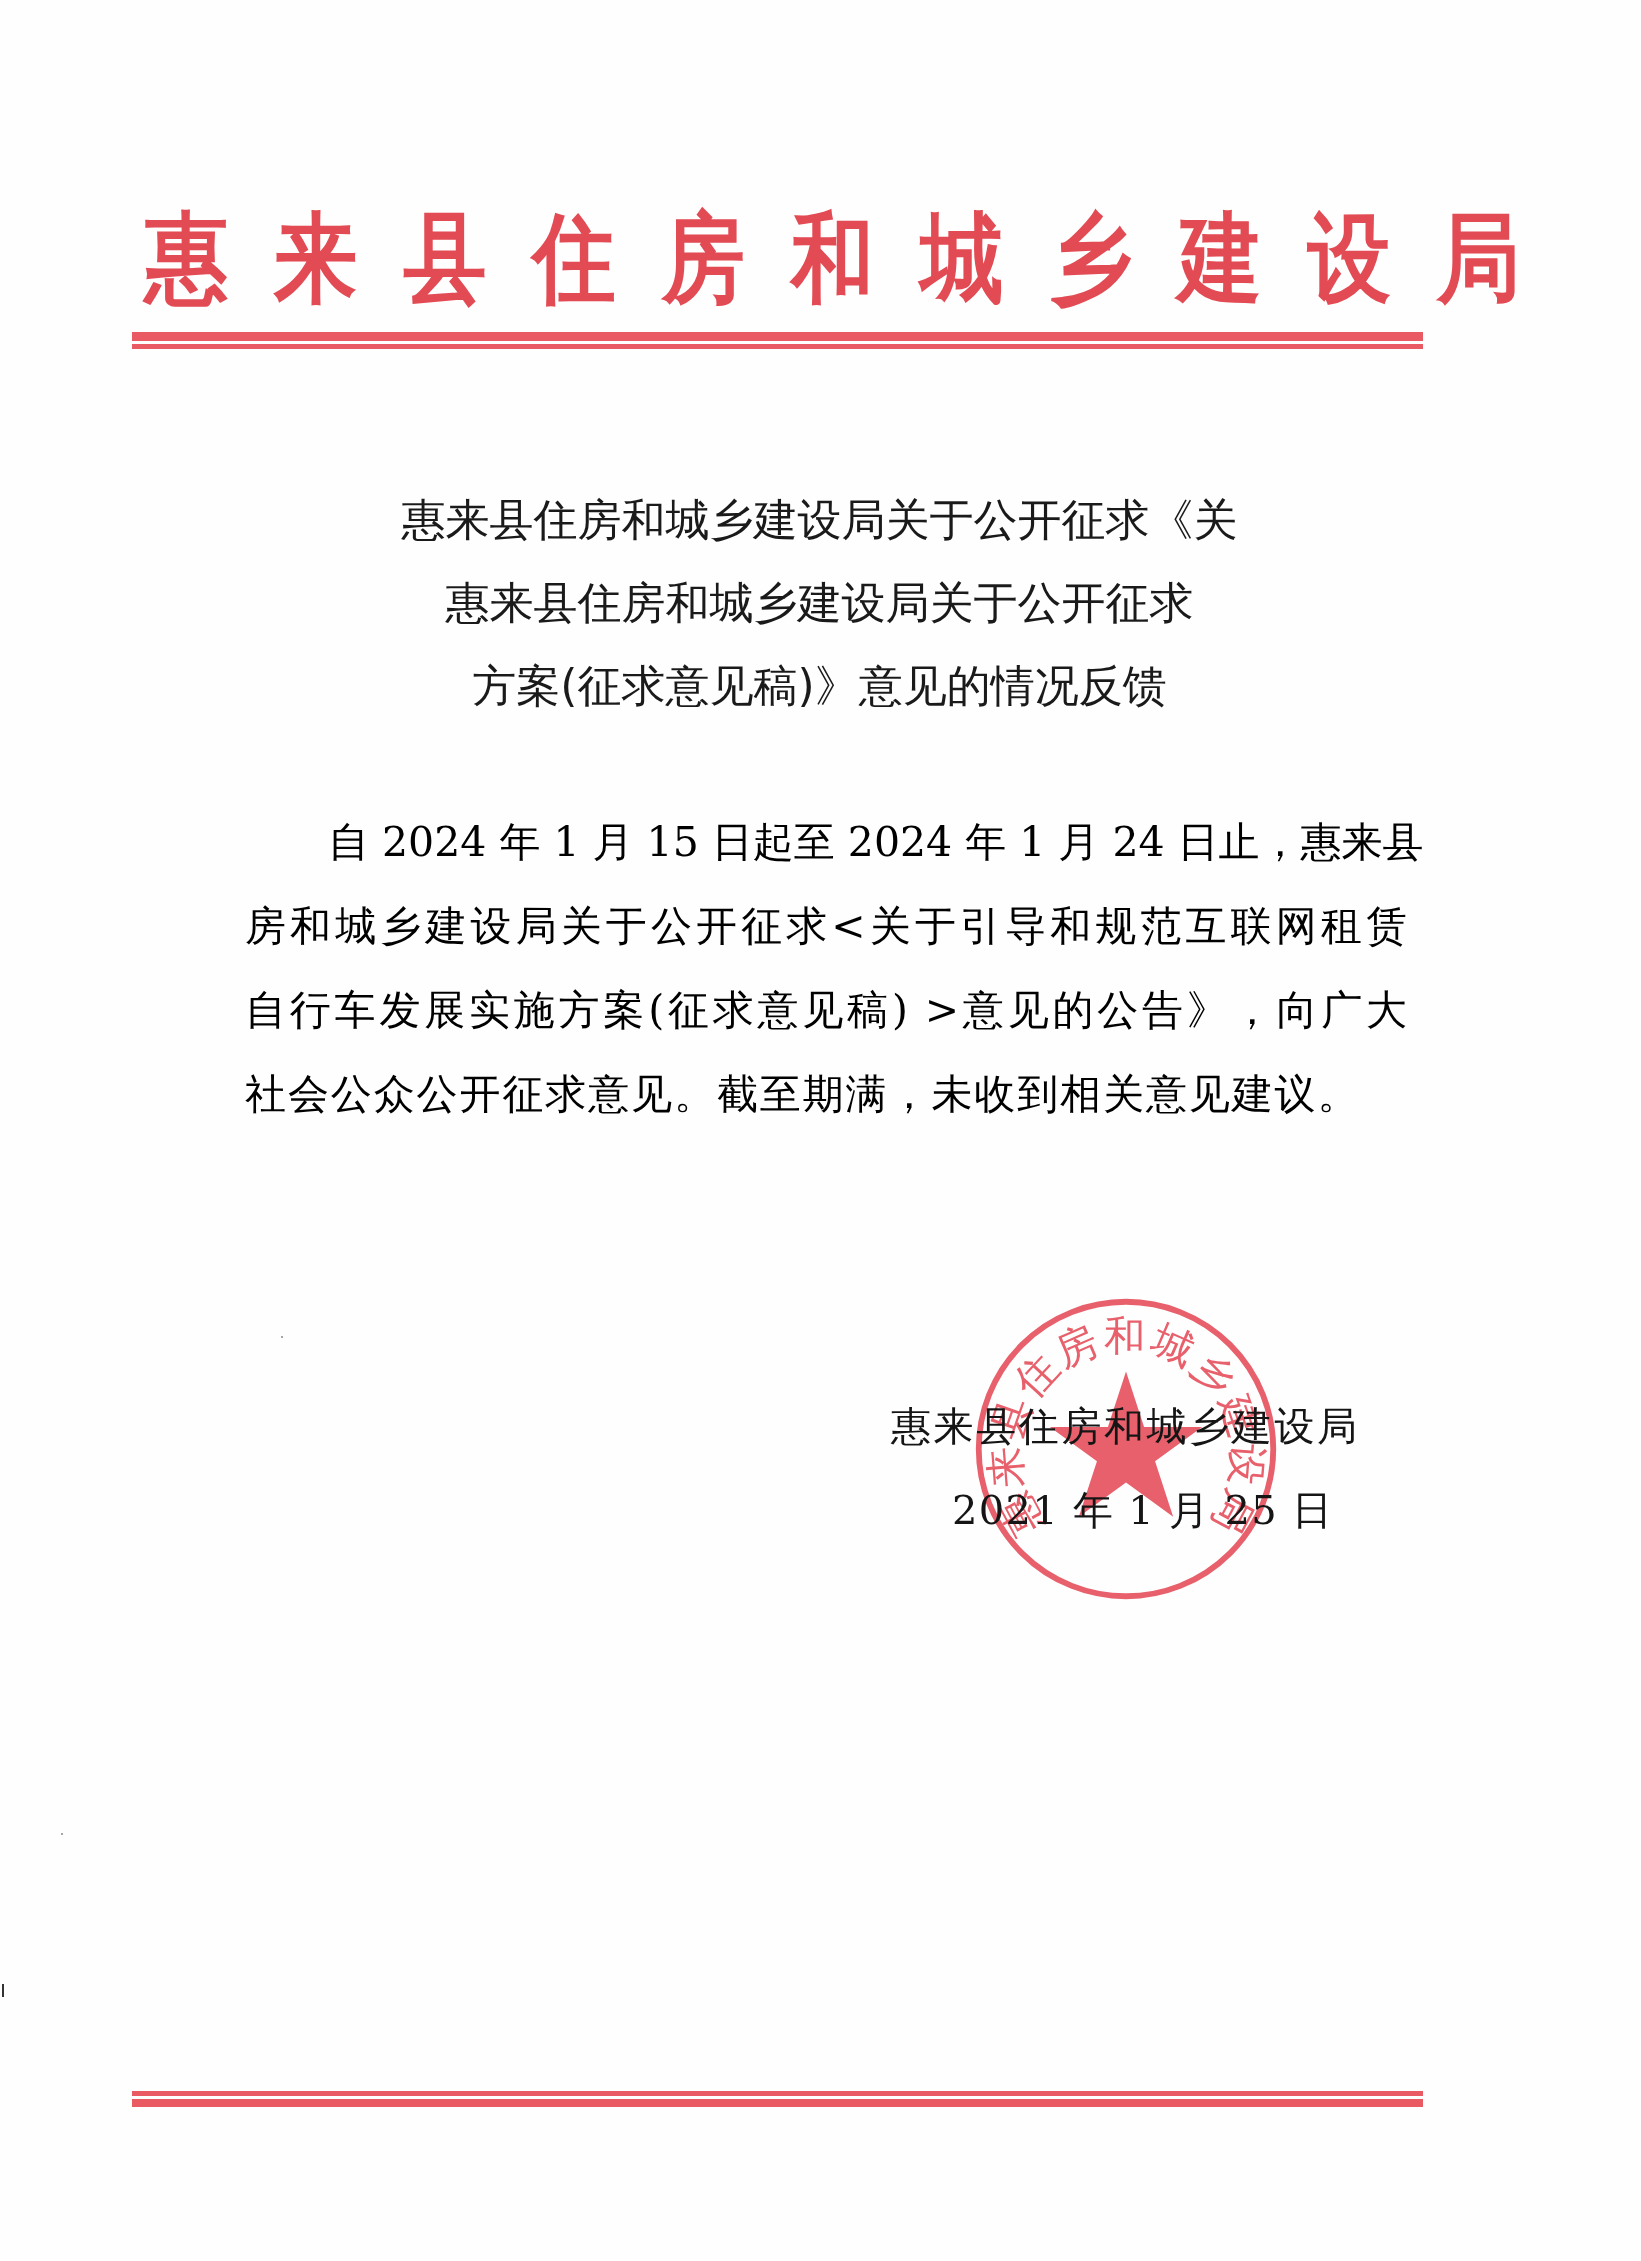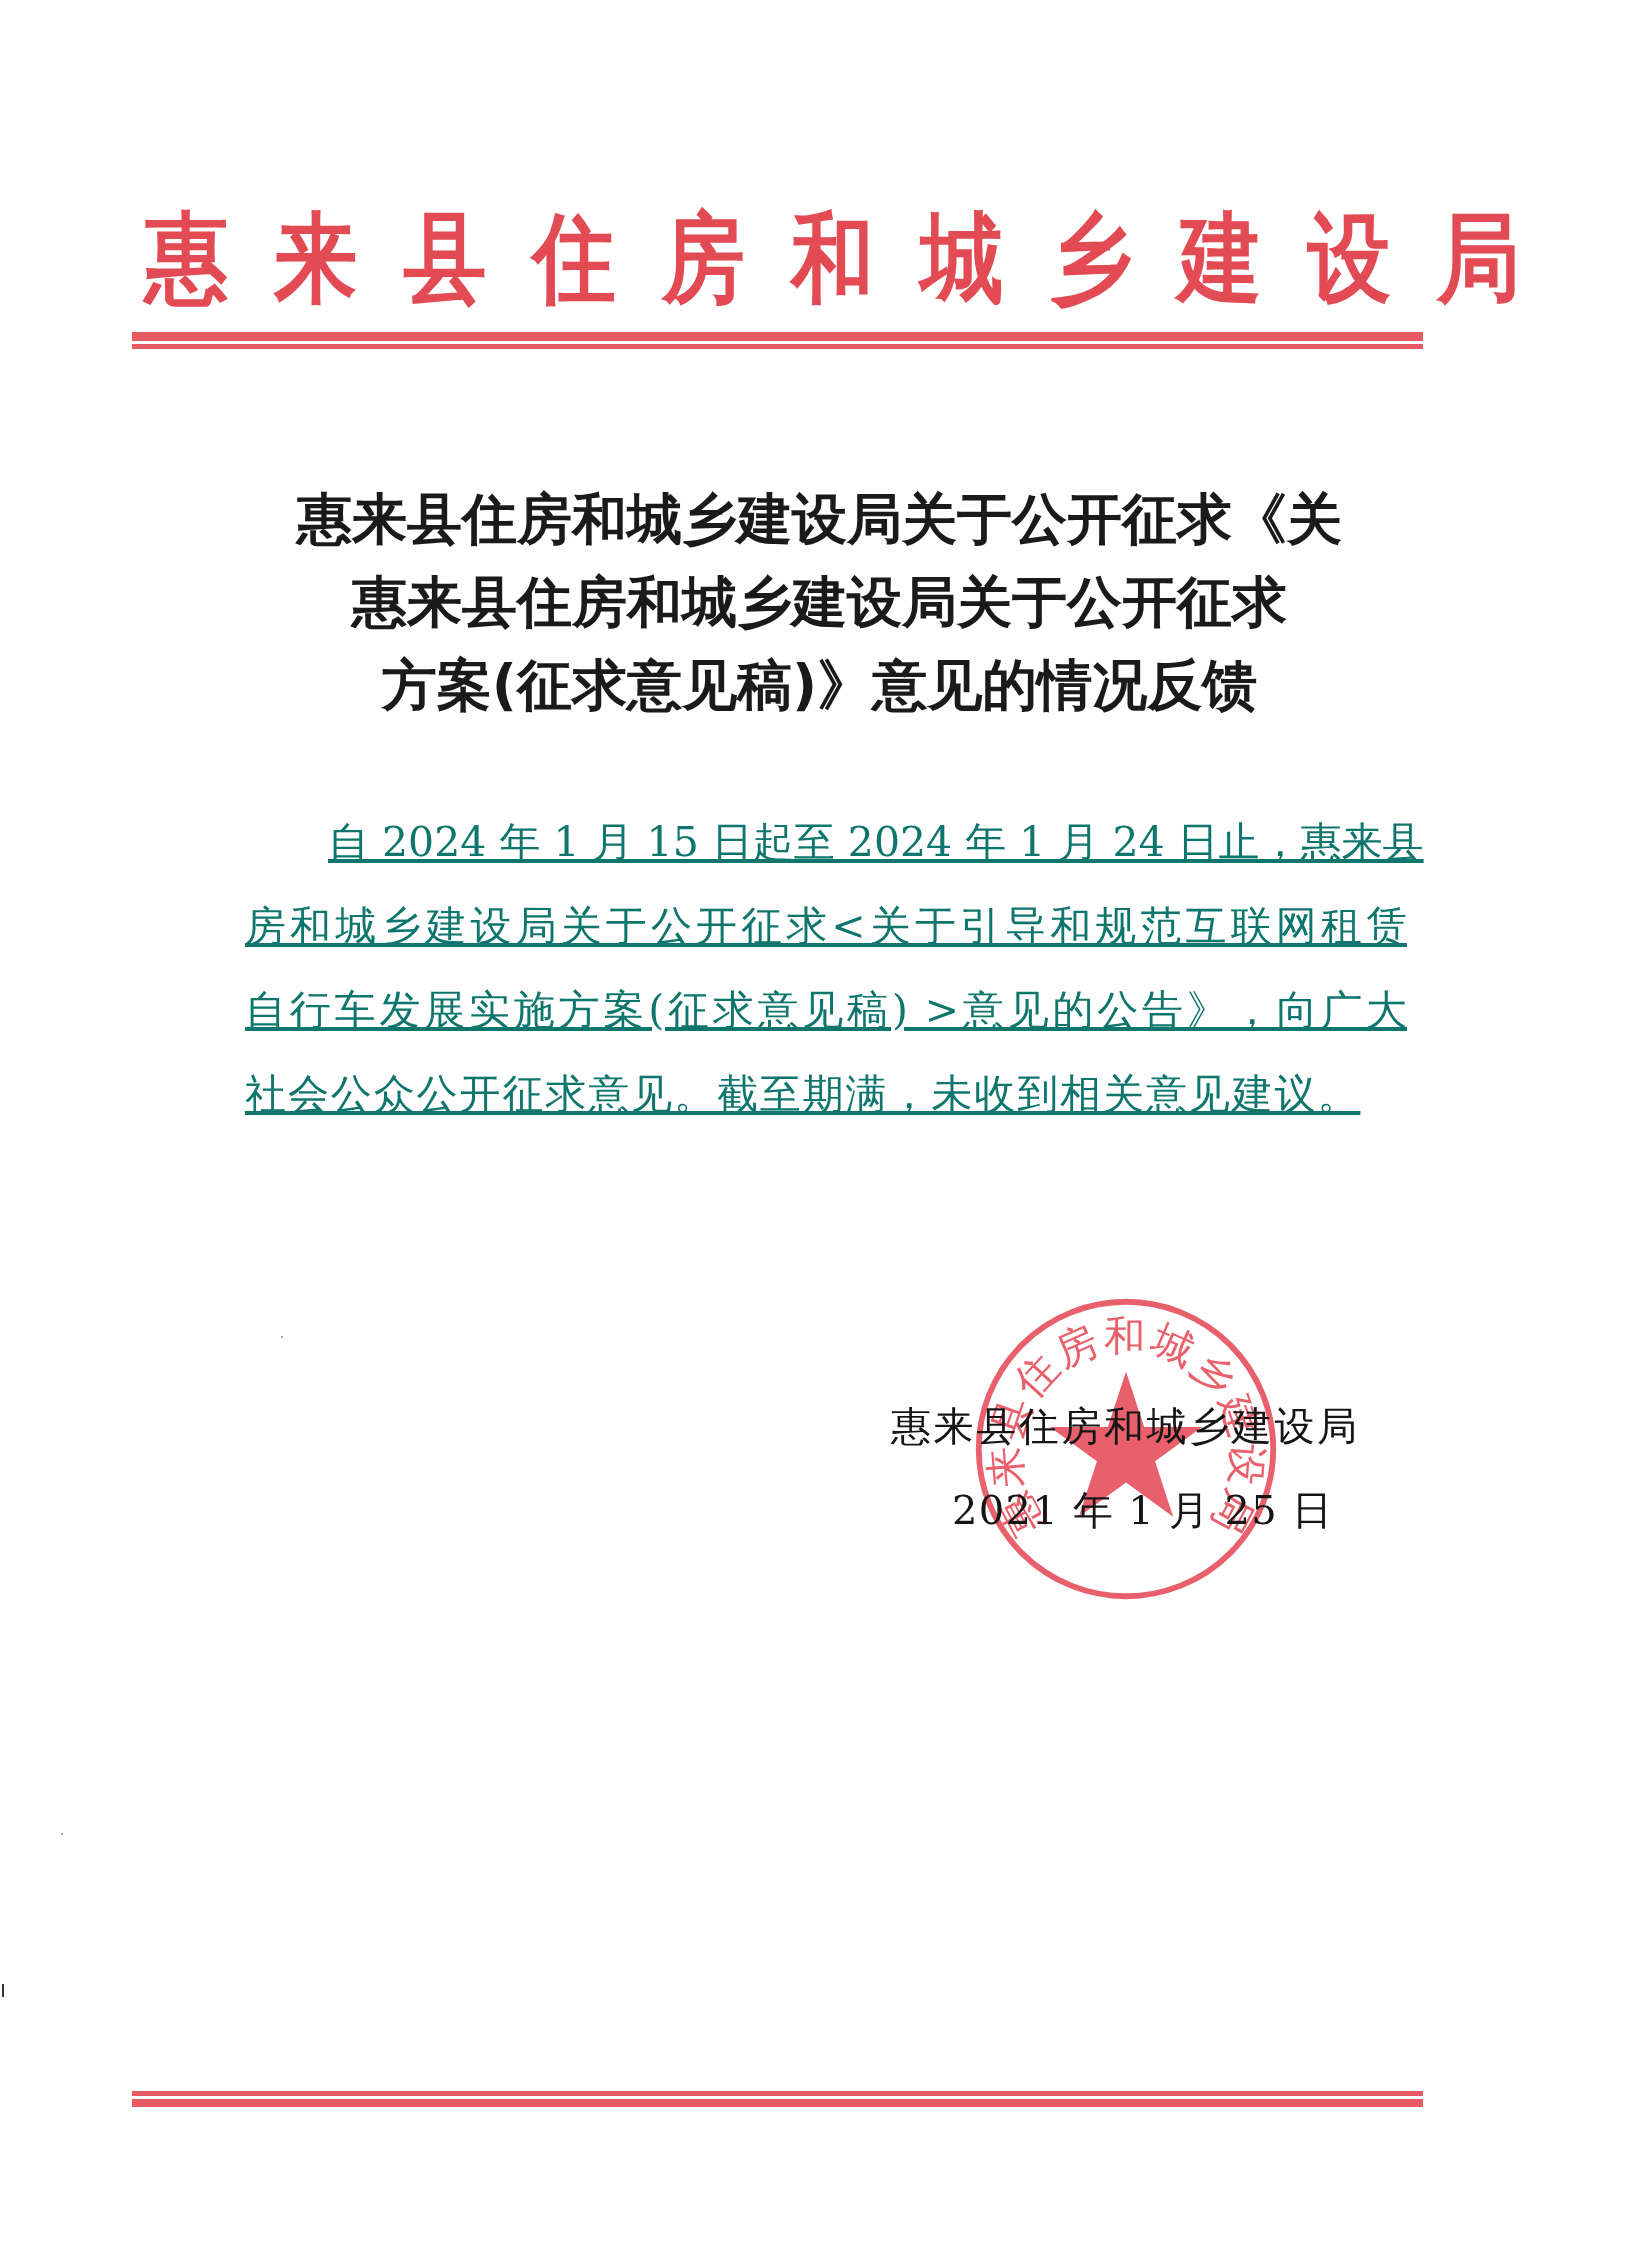--- a/index.html
+++ b/index.html
@@ -54,38 +54,37 @@
     .rule-bot-thick { top: 2099px; height: 8.4px; }
 
     
     .doc-title {
       position: absolute;
       left: 232px;
       top: 478px;
       width: 1175px;
       text-align: center;
       font-family: "DejaVu Sans", "Liberation Sans", sans-serif;
-      font-weight: bold;
-      font-size: 55px;
+      font-weight: normal;
+      font-size: 44px;
       line-height: 83px;
       color: #1a1a1a;
     }
     .doc-title div { white-space: nowrap; }
 
     
     .body-text {
       position: absolute;
       left: 245px;
       top: 800px;
       width: 1162px;
       font-family: "DejaVu Serif", "Liberation Serif", serif;
       font-size: 41px;
       line-height: 84px;
-      color: #0f766e;
-      text-decoration: underline;
+      color: #000000;
     }
     .body-text .line {
       white-space: nowrap;
       display: block;
       text-align: justify;
       text-align-last: justify;
     }
     .body-text .line.first {
       padding-left: 83px;
     }

